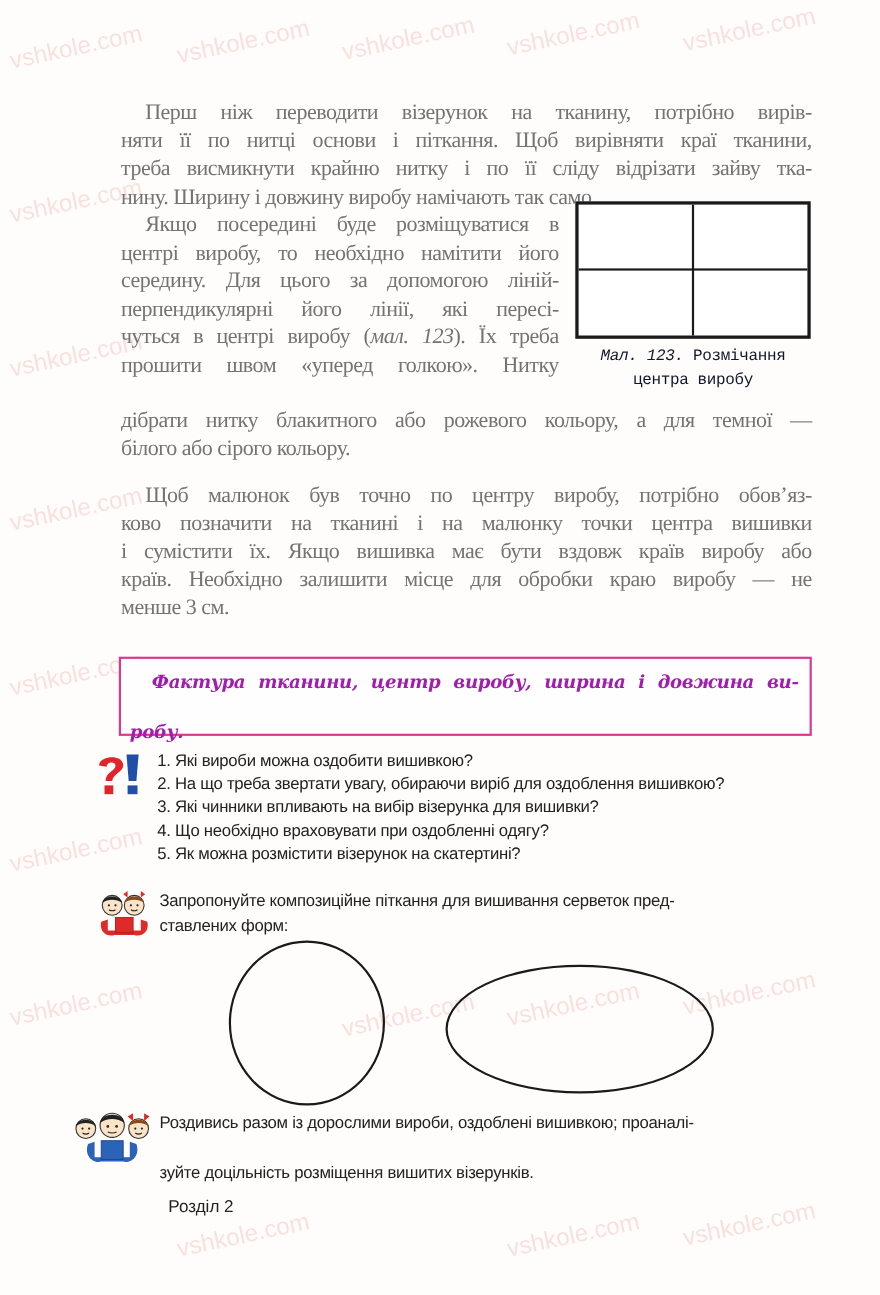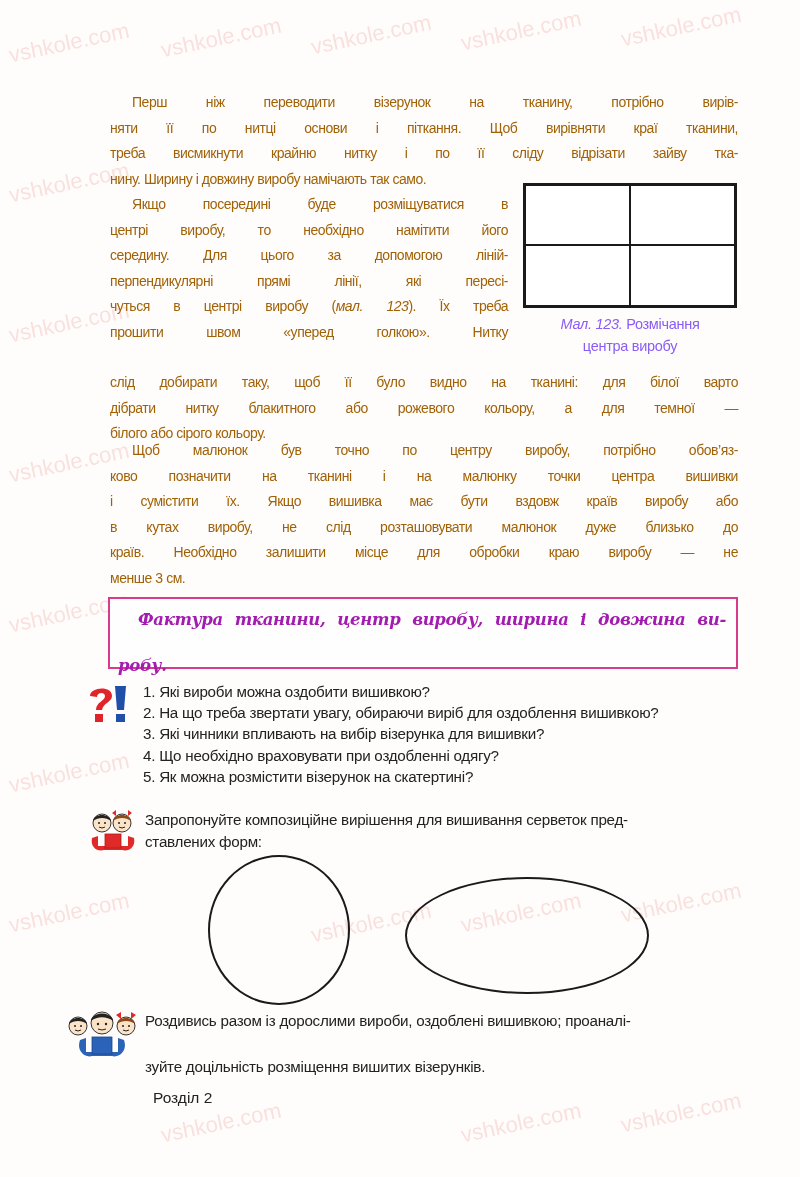--- a/index.html
+++ b/index.html
@@ -11,34 +11,34 @@
     }
     .watermark-layer { position: absolute; inset: 0; pointer-events: none; z-index: 0; }
     .wm {
       position: absolute; font-family: "Liberation Sans", sans-serif;
       font-size: 22px; color: rgba(235, 150, 140, 0.28); transform: rotate(-12deg);
       white-space: nowrap;
     }
     .content { position: absolute; left: 0; top: 0; width: 800px; height: 1177px; z-index: 1; }
     .justify-block { position: absolute; left: 110px; width: 628px; }
     .justify-block .ln {
-      display: block; font-family: Liberation Sans, sans-serif; font-size: 14px; line-height: 25.6px;
+      display: block; font-family: Liberation Serif, serif; font-size: 20px; line-height: 25.6px;
       text-align: justify; text-align-last: justify; white-space: nowrap; letter-spacing: -0.45px;
-      color: #a16207; height: 25.6px; overflow: visible;
+      color: #737373; height: 25.6px; overflow: visible;
     }
     .justify-block .ln.last { text-align-last: left; }
     .justify-block .ln.indent { padding-left: 22px; }
     .narrow { width: 398px; }
 
     .figure { position: absolute; left: 523px; top: 183px; width: 214px; height: 125px;
       border: 3px solid #1a1a1a; box-sizing: border-box; background: #fff; }
     .figure .vline { position: absolute; left: 103px; top: 0; bottom: 0; width: 2px; background: #1a1a1a; }
     .figure .hline { position: absolute; top: 58px; left: 0; right: 0; height: 2px; background: #1a1a1a; }
     .caption { position: absolute; left: 523px; top: 313px; width: 214px; text-align: center;
-      font-family: Liberation Sans, sans-serif; font-size: 14.5px; line-height: 22px; color: #8b5cf6; letter-spacing: -0.3px; }
+      font-family: Liberation Mono, monospace; font-size: 14.5px; line-height: 22px; color: #0f172a; letter-spacing: -0.3px; }
     .caption i { font-style: italic; }
 
     .keybox { position: absolute; left: 108px; top: 597px; width: 630px; height: 72px;
       border: 2.5px solid #d93a8c; box-sizing: border-box; background: #fffefe; }
     .keybox .ln { position: absolute; left: 8px; right: 10px; font-family: "DejaVu Serif", serif;
       font-style: italic; font-weight: bold; font-size: 16.5px; line-height: 26px; color: #a21caf; letter-spacing: -0.3px; }
 
     .qicon { position: absolute; left: 86px; top: 684px; width: 46px; height: 42px; }
     .qlist { position: absolute; left: 143px; top: 681px; }
     .qlist .q { font-family: "Liberation Sans", sans-serif; font-size: 15.2px; line-height: 21.2px;
@@ -89,45 +89,43 @@
     <span class="ln indent">Перш ніж переводити візерунок на тканину, потрібно вирів-</span>
     <span class="ln">няти її по нитці основи і піткання. Щоб вирівняти краї тканини,</span>
     <span class="ln">треба висмикнути крайню нитку і по її сліду відрізати зайву тка-</span>
     <span class="ln last">нину. Ширину і довжину виробу намічають так само.</span>
   </div>
 
   <div class="justify-block narrow" style="top:192px">
     <span class="ln indent">Якщо посередині буде розміщуватися в</span>
     <span class="ln">центрі виробу, то необхідно намітити його</span>
     <span class="ln">середину. Для цього за допомогою ліній-</span>
-    <span class="ln">перпендикулярні прямі лінії, які пересі-</span>
+    <span class="ln">перпендикулярні його лінії, які пересі-</span>
     <span class="ln"><span>чуться в центрі виробу (</span><i>мал. 123</i><span>). Їх треба</span></span>
     <span class="ln">прошити швом «уперед голкою». Нитку</span>
   </div>
 
   <div class="figure">
     <div class="vline"></div>
     <div class="hline"></div>
   </div>
   <div class="caption">
     <i>Мал. 123.</i><span> Розмічання</span><br>
     <span>центра виробу</span>
   </div>
 
   <div class="justify-block" style="top:370px">
-    <span class="ln">слід добирати таку, щоб її було видно на тканині: для білої варто</span>
     <span class="ln">дібрати нитку блакитного або рожевого кольору, а для темної —</span>
     <span class="ln last">білого або сірого кольору.</span>
   </div>
 
   <div class="justify-block" style="top:438px">
     <span class="ln indent">Щоб малюнок був точно по центру виробу, потрібно обов’яз-</span>
     <span class="ln">ково позначити на тканині і на малюнку точки центра вишивки</span>
     <span class="ln">і сумістити їх. Якщо вишивка має бути вздовж країв виробу або</span>
-    <span class="ln">в кутах виробу, не слід розташовувати малюнок дуже близько до</span>
     <span class="ln">країв. Необхідно залишити місце для обробки краю виробу — не</span>
     <span class="ln last">менше 3 см.</span>
   </div>
 
   <div class="keybox">
     <div class="ln" style="top:8px; padding-left:20px; text-align:justify; text-align-last:justify;">Фактура тканини, центр виробу, ширина і довжина ви-</div>
     <div class="ln" style="top:34px;margin-top:20px;">робу.</div>
   </div>
 
   <svg class="qicon" viewBox="0 0 46 42">
@@ -153,21 +151,21 @@
     <path d="M11 19 Q14 21 17 19" stroke="#222" fill="none" stroke-width="1"></path>
     <circle cx="34" cy="15" r="9" fill="#fbe3c8" stroke="#333" stroke-width="1"></circle>
     <path d="M25 13 C26 5, 42 5, 43 13 C38 9, 30 9, 25 13 Z" fill="#8a4a1a"></path>
     <path d="M24 5 L28 2 L28 8 Z M44 5 L40 2 L40 8 Z" fill="#e02a2a"></path>
     <circle cx="31" cy="15" r="1" fill="#222"></circle>
       <circle cx="37" cy="15" r="1" fill="#222"></circle>
     <path d="M31 19 Q34 21 37 19" stroke="#222" fill="none" stroke-width="1"></path>
     <path d="M4 30 C2 40, 10 44, 16 42 L34 42 C40 44, 48 40, 46 30 L40 28 L40 38 L10 38 L10 28 Z" fill="#e02a2a"></path>
     <rect x="17" y="26" width="16" height="14" fill="#e02a2a" stroke="#b01818" stroke-width="0.8"></rect>
   </svg>
-  <div class="task-text" style="left:145px;top:809px">Запропонуйте композиційне вирішення для вишивання серветок пред-</div>
+  <div class="task-text" style="left:145px;top:809px">Запропонуйте композиційне піткання для вишивання серветок пред-</div>
   <div class="task-text" style="left:145px;top:831px">ставлених форм:</div>
 
   <div class="circle"></div>
   <div class="ellipse"></div>
 
   <svg class="task-icon" style="left:64px;top:1008px;width:76px;height:52px" viewBox="0 0 76 52">
     <circle cx="14" cy="18" r="9" fill="#fbe3c8" stroke="#333" stroke-width="1"></circle>
     <path d="M5 16 C6 8, 22 8, 23 16 C18 12, 10 12, 5 16 Z" fill="#222"></path>
     <circle cx="11" cy="18" r="1" fill="#222"></circle>
       <circle cx="17" cy="18" r="1" fill="#222"></circle>

